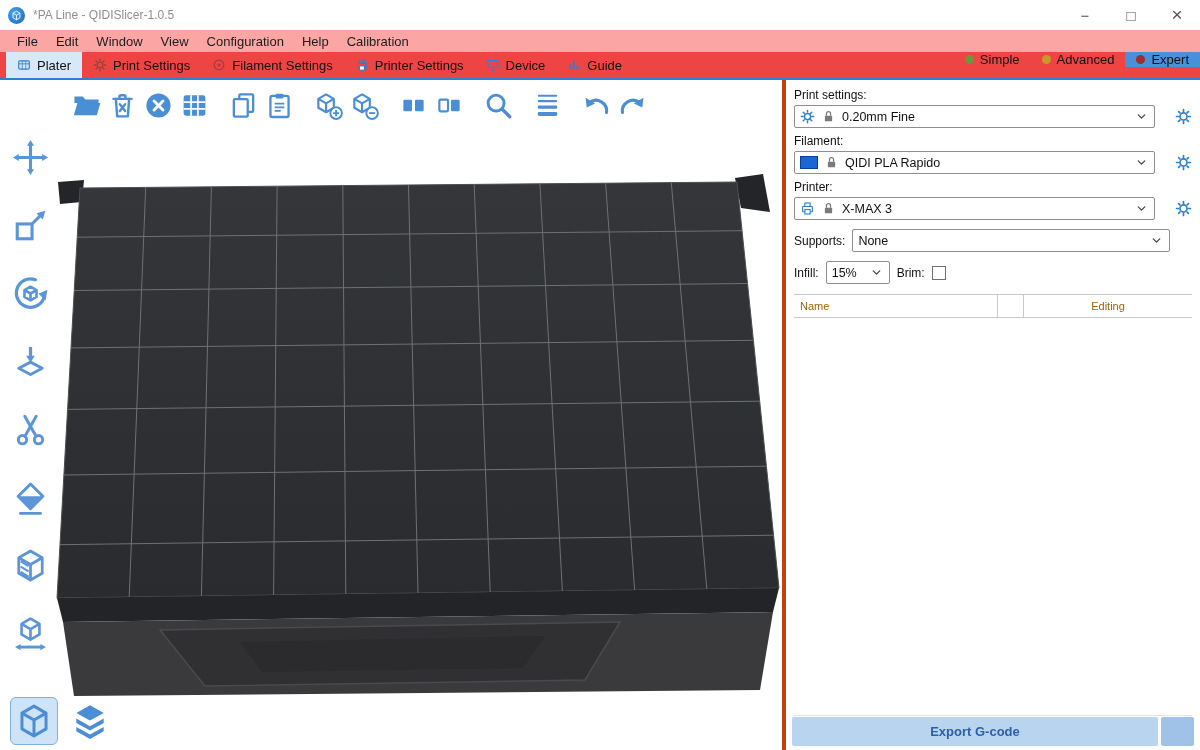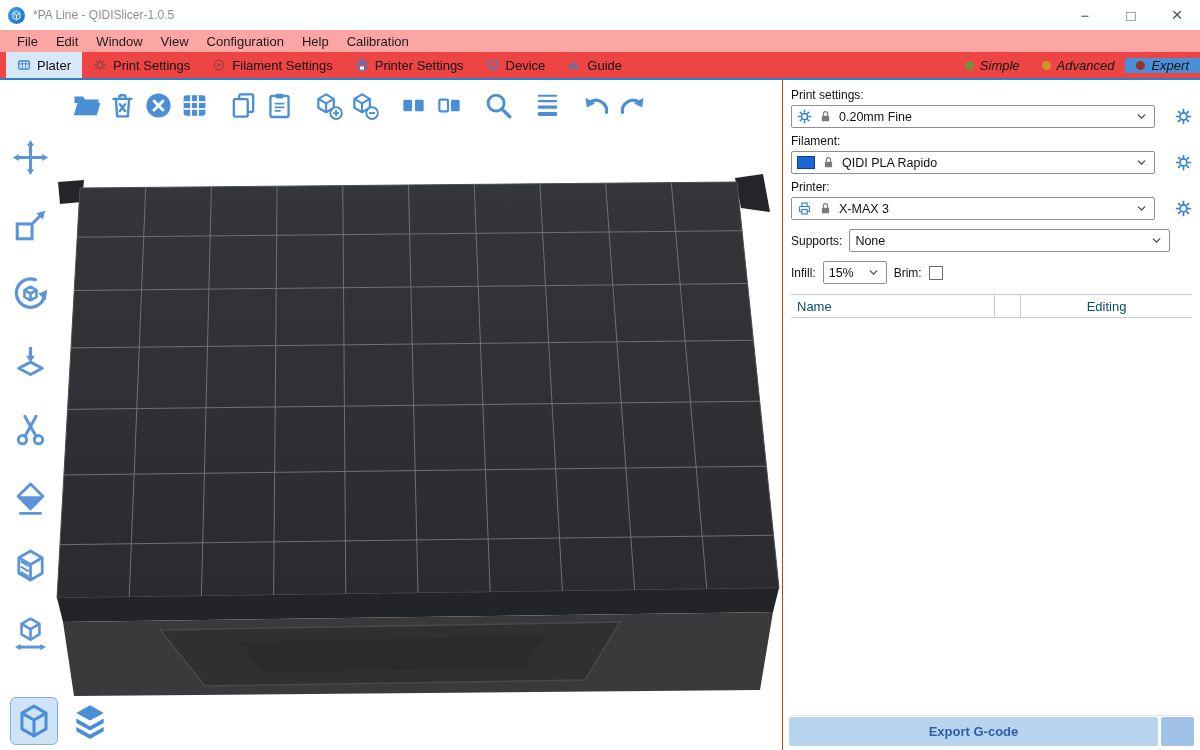--- a/index.html
+++ b/index.html
@@ -26,21 +26,21 @@
   .menubar { height:22px; display:flex; align-items:center; padding-left:8px; background:#fca5a5; }
   .menu-item { padding:0 9px; font-size:13px; color:#1c1c1c; cursor:default; }
   
   .tabbar { height:28px; display:flex; align-items:stretch; border-bottom:2px solid #2f7fd0; background:#ef4444; }
   .tab { display:flex; align-items:center; gap:6px; padding:0 11px; font-size:13px; color:#111; }
   .tab:first-child { margin-left:6px; }
   .tab.selected { background:#d7e8f9; }
   .tab-icon { width:14px; height:14px; }
   .c-blue { color:#2f7fd0; }
   .c-maroon { color:#96443a; }
-  .modes { margin-left:auto; display:flex; align-items:center;font-style:italic; }
+  .modes { margin-left:auto; display:flex; align-items:flex-start; }
   .mode { display:flex; align-items:center; gap:6px; padding:0 11px; font-size:13px; color:#111; }
   .mode.selected { background:#4a90d8; }
   .dot { width:9px; height:9px; border-radius:50%; }
   .dot-simple { background:#6f9440; }
   .dot-advanced { background:#c79a28; }
   .dot-expert { background:#9e2f2f; }
   
   .viewport { position:absolute; left:0; top:80px; width:782px; height:670px; background:#fff; }
   .bed-svg { position:absolute; left:0; top:0; }
   
@@ -52,39 +52,39 @@
   .left-toolbar { position:absolute; left:8px; top:56px; display:flex; flex-direction:column; gap:26px; }
   .ltbtn { width:44px; height:42px; display:flex; align-items:center; justify-content:center; color:#5b95d8; }
   .ltbtn svg { width:37px; height:37px; }
   
   .view-switch { position:absolute; left:10px; bottom:5px; display:flex; gap:8px; align-items:center; }
   .vbtn { width:48px; height:48px; display:flex; align-items:center; justify-content:center; border-radius:6px; color:#4a8ed6; }
   .vbtn.selected { background:#cfe3f7; border:1px solid #7fb0e0; }
   .vbtn svg { width:38px; height:38px; }
   
   .panel { position:absolute; left:782px; top:80px; width:418px; height:670px; background:#fff;
-    border-left:1px solid #c2410c; padding:6px 8px; }
+    border-left:4px solid #c2410c; padding:6px 8px; }
   .plabel { font-size:12px; color:#111; margin:2px 0 3px; }
   .combo-row { display:flex; align-items:center; gap:20px; margin-bottom:6px; }
   .combo { flex:1; height:23px; border:1px solid #8f8f8f; border-radius:2px; background:#fff;
     display:flex; align-items:center; gap:6px; padding:0 5px; font-size:12.5px; color:#111; }
   .combo .chev { margin-left:auto; width:15px; height:15px; color:#444; flex:none; }
   .mini-ic { width:15px; height:15px; flex:none; }
   .gear-btn { width:17px; height:17px; color:#2f7fd0; flex:none; }
   .gear-btn svg { width:17px; height:17px; }
   .swatch { width:18px; height:13px; background:#1b66d6; border:1px solid #0b3f8f; flex:none; }
   .inline-row { display:flex; align-items:center; gap:7px; margin-top:9px; padding-right:22px; }
   .inline-row .plabel { margin:0; }
   .combo.small { flex:none; width:64px; }
   .checkbox { width:14px; height:14px; border:1px solid #707070; background:#fff; }
   .brim-label { margin-left:24px; }
   
   .obj-table { margin-top:10px; border-top:1px solid #c9c9c9; }
   .thead { display:grid; grid-template-columns:204px 26px 1fr; height:23px; border-bottom:1px solid #c9c9c9; }
-  .th { display:flex; align-items:center; font-size:13px; color:#0c4a6e; border-right:1px solid #c9c9c9; }
+  .th { display:flex; align-items:center; font-size:11px; color:#a16207; border-right:1px solid #c9c9c9; }
   .th.name { padding-left:6px; }
   .th.editing { justify-content:center; border-right:none; }
   .tbody { height:398px; border-bottom:1px solid #e3e3e3; }
   
   .export-row { position:absolute; left:6px; right:6px; bottom:4px; display:flex; gap:3px;border-radius:11px; }
   .export-btn { flex:1; height:29px; background:#b9d4ef; color:#2b5fa7; font-weight:bold; font-size:13px;
     display:flex; align-items:center; justify-content:center; border-radius:2px; }
   .export-side-btn { width:33px; height:29px; background:#9fc2e6; border-radius:2px; }
   .defs-svg { position:absolute; width:0; height:0; overflow:hidden; }
 </style>

